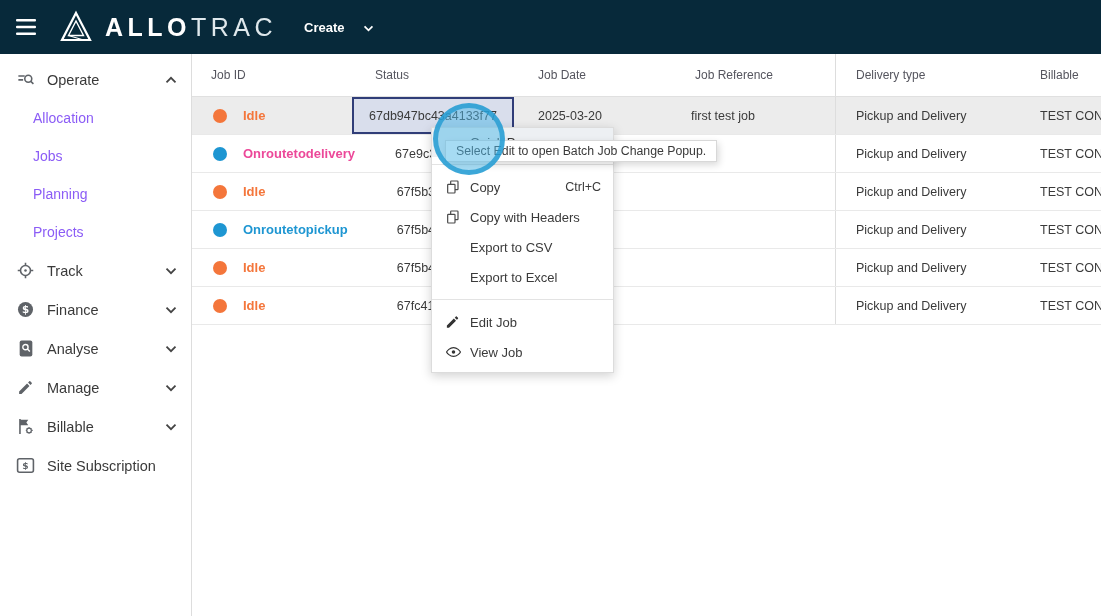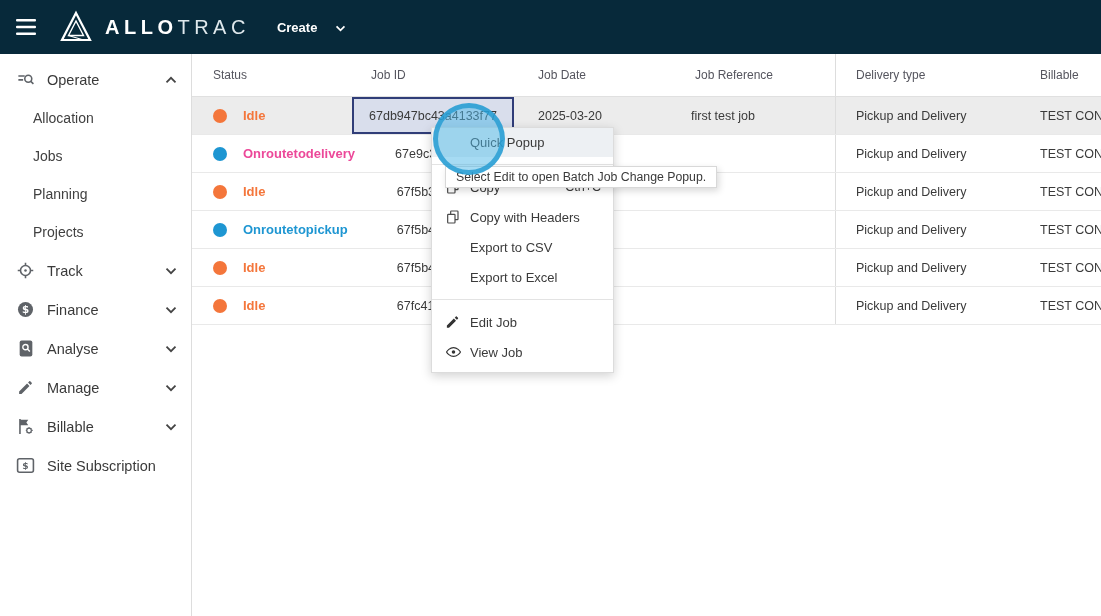--- a/index.html
+++ b/index.html
@@ -3,37 +3,37 @@
 <meta charset="utf-8">
 <style>
   * { box-sizing: border-box; margin: 0; padding: 0; }
   html,body { width:1101px; height:616px; overflow:hidden; }
   body { font-family:"Liberation Sans", sans-serif; background:#fff; position:relative; }
 
   
   .navbar { height:54px; background:#07293a; display:flex; align-items:center; }
   .hamburger { margin-left:16px; background:none; border:none; cursor:pointer; display:flex; }
   .logo { margin-left:23px; display:flex; }
-  .brand { margin-left:12px; font-size:20px; letter-spacing:4.5px; color:#fff; white-space:nowrap; }
+  .brand { margin-left:12px; font-size:25px; letter-spacing:4.5px; color:#fff; white-space:nowrap; }
   .brand .b1 { font-weight:700; }
   .brand .b2 { font-weight:300; color:#dfe8ec; }
   .create-btn { margin-left:27px; background:none; border:none; color:#fff; font-weight:700;
                 font-size:13px; font-family:inherit; display:flex; align-items:center; gap:18px; cursor:pointer; }
 
   
   .content { display:flex; height:562px; }
   .sidebar { width:192px; border-right:1px solid #ddd; padding-top:6px; background:#fff; flex:none; }
   .main { flex:1; position:relative; background:#fff; }
 
   
   .side-cat { height:39px; display:flex; align-items:center; padding:0 14px 0 16px; cursor:pointer; }
   .side-cat .s-icon { width:19px; height:19px; display:flex; align-items:center; justify-content:center; flex:none; }
   .side-cat .s-label { margin-left:12px; font-size:14.5px; color:#3a3a3a; }
   .side-cat .s-chev { margin-left:auto; display:flex; }
-  .side-sub { height:38px; display:flex; align-items:center; padding-left:33px; font-size:14px; color:#404040; cursor:pointer; }
+  .side-sub { height:38px; display:flex; align-items:center; padding-left:33px; font-size:14px; color:#8b5cf6; cursor:pointer; }
 
   
   .trow { display:flex; align-items:stretch; }
   .thead { height:43px; border-bottom:1px solid #e0e0e0; background:#fff; color:#55555e; font-size:12px; }
   .tbody { height:38px; border-bottom:1px solid #e9e9e9; font-size:12.5px; color:#3a3a3a; }
   .tbody.selected { background:#ececec; }
   .cell { display:flex; align-items:center; white-space:nowrap; }
   .c0 { width:160px; padding-left:21px; }
   .c1 { width:162px; justify-content:center; }
   .thead .c1 { justify-content:flex-start; padding-left:19px; }
@@ -50,21 +50,21 @@
   .context-menu { position:absolute; left:431px; top:127px; width:183px; background:#fff;
                   border:1px solid #dcdcdc; box-shadow:0 3px 10px rgba(0,0,0,.18); z-index:20; padding-bottom:5px; }
   .menu-item { position:relative; height:30px; display:flex; align-items:center; padding-left:38px;
                padding-right:12px; font-size:13px; color:#3a3a3a; cursor:pointer; }
   .menu-item.hovered { height:29px; background:#edf0f3; }
   .mi-icon { position:absolute; left:13px; top:50%; transform:translateY(-50%); display:flex; }
   .mi-shortcut { margin-left:auto; font-size:12.5px; color:#3a3a3a; }
   .menu-sep { height:1px; background:#e3e3e3; margin:7px 0; }
 
   
-  .tooltip { position:absolute; left:445px; top:166px; height:22px; line-height:21px; padding:0 10px;
+  .tooltip { position:absolute; left:445px; top:140px; height:22px; line-height:21px; padding:0 10px;
              background:#fff; border:1px solid #d8d8d8; box-shadow:2px 3px 7px rgba(0,0,0,.15);
              font-size:12.3px; color:#3a3a3a; white-space:nowrap; z-index:25; }
 
   
   .click-circle { position:absolute; left:433px; top:103px; width:72px; height:72px; border-radius:50%;
                   background:rgba(77,184,232,.5); border:5px solid rgba(35,155,210,.8); z-index:30; }
 </style>
 </head>
 <body>
 
@@ -196,22 +196,22 @@
             <rect x="2" y="2" width="20" height="17" rx="2.5" fill="none" stroke="#5f6368" stroke-width="2"></rect>
             <text x="12" y="15" text-anchor="middle" font-size="11.5" font-weight="bold" font-family="DejaVu Sans, sans-serif" fill="#5f6368">$</text>
           </svg>
         </span>
         <span class="s-label">Site Subscription</span>
       </div>
     </nav>
   <main class="main">
     <div id="grid">
         <div class="trow thead">
+          <div class="cell c1">Job ID</div>
           <div class="cell c0">Status</div>
-          <div class="cell c1">Job ID</div>
           <div class="cell c2">Job Date</div>
           <div class="cell c3">Job Reference</div>
           <div class="cell c4">Delivery type</div>
           <div class="cell c5">Billable</div>
         </div>
         <div class="trow tbody selected">
           <div class="cell c0">
             <span class="status-dot" style="background: rgb(244, 118, 59);"></span>
             <span class="status-label" style="color: rgb(244, 118, 59);">Idle</span>
           </div>

